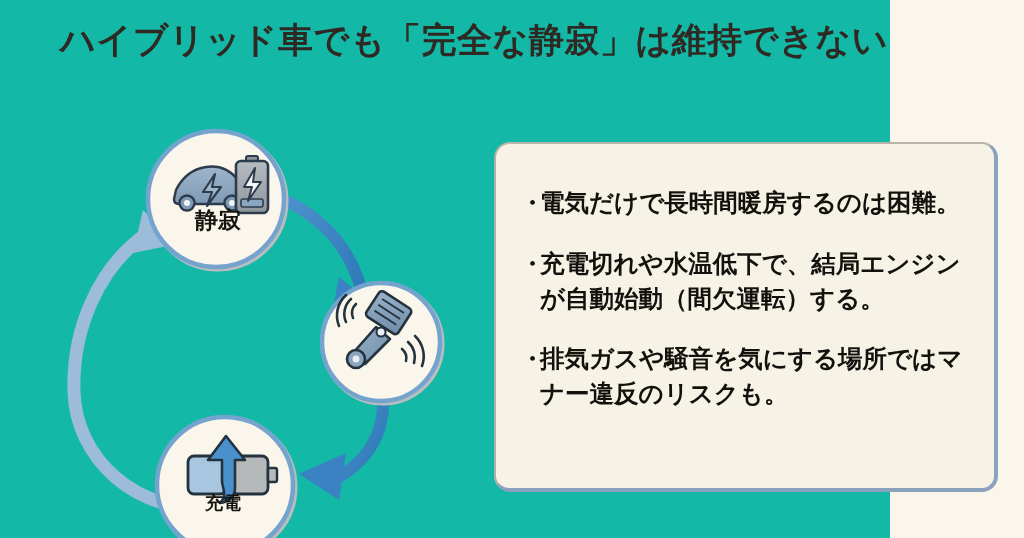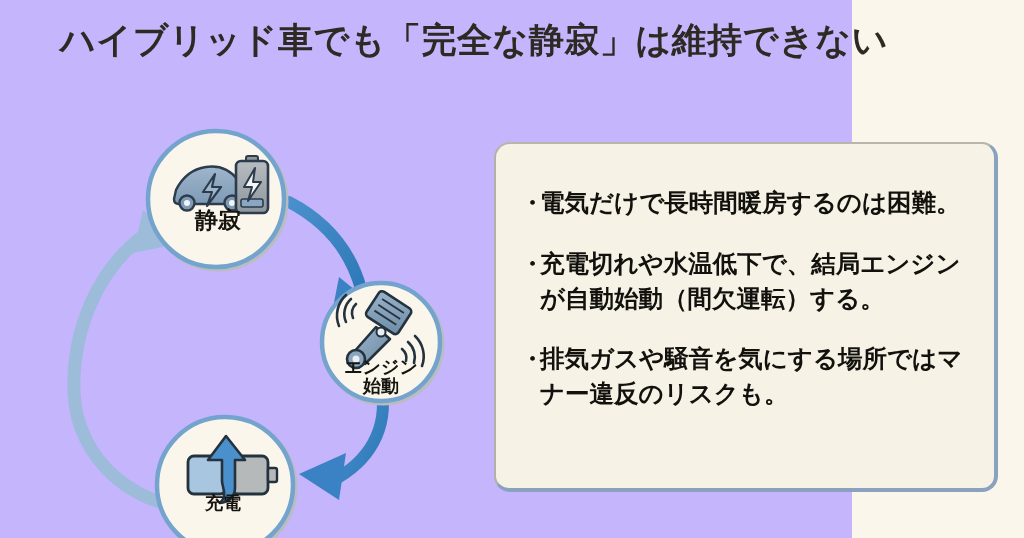--- a/index.html
+++ b/index.html
@@ -10,21 +10,22 @@
     width: 1024px;
     height: 538px;
     overflow: hidden;
     background: #faf6ec;
     font-family: "Liberation Sans", "DejaVu Sans", sans-serif;
   }
   #slide {
     position: relative;
     width: 852px;
     height: 538px;
-    background: #c4b5fd;
+    background: #14b8a6;
+    padding-left: 38px;
   }
 
   
   #title {
     position: absolute;
     left: 60px;
     top: 18px;
     width: 930px;
     font-size: 35px;
     font-weight: 700;
@@ -212,22 +213,20 @@
           <rect x="192" y="360" width="36" height="38" rx="6" fill="#b6b9ba" stroke="#24323e" stroke-width="2.8"></rect>
           <rect x="228" y="372" width="9" height="14" rx="2" fill="#b6b9ba" stroke="#24323e" stroke-width="2.4"></rect>
 
           <path d="M 186 340 L 205 364 L 195 364 L 195 392 C 195 401 188 406 180 407
                    C 188 399 182 391 182 385 L 182 364 L 168 364 Z" fill="#4a90cc" stroke="#24323e" stroke-width="2.6" stroke-linejoin="round"></path>
         </g>
       </g>
     </svg>
 
     <div class="node-label" id="label-quiet">静寂</div>
-    <div class="node-label" id="label-engine">エンジン
-始動</div>
     <div class="node-label" id="label-charge">充電</div>
   </div>
 
   <div id="panel">
     <div id="bullets">
 
       <div class="bullet">
         <span class="bullet-mark">・</span>
         <span class="bullet-text">電気だけで長時間暖房するのは困難。</span>
       </div>

